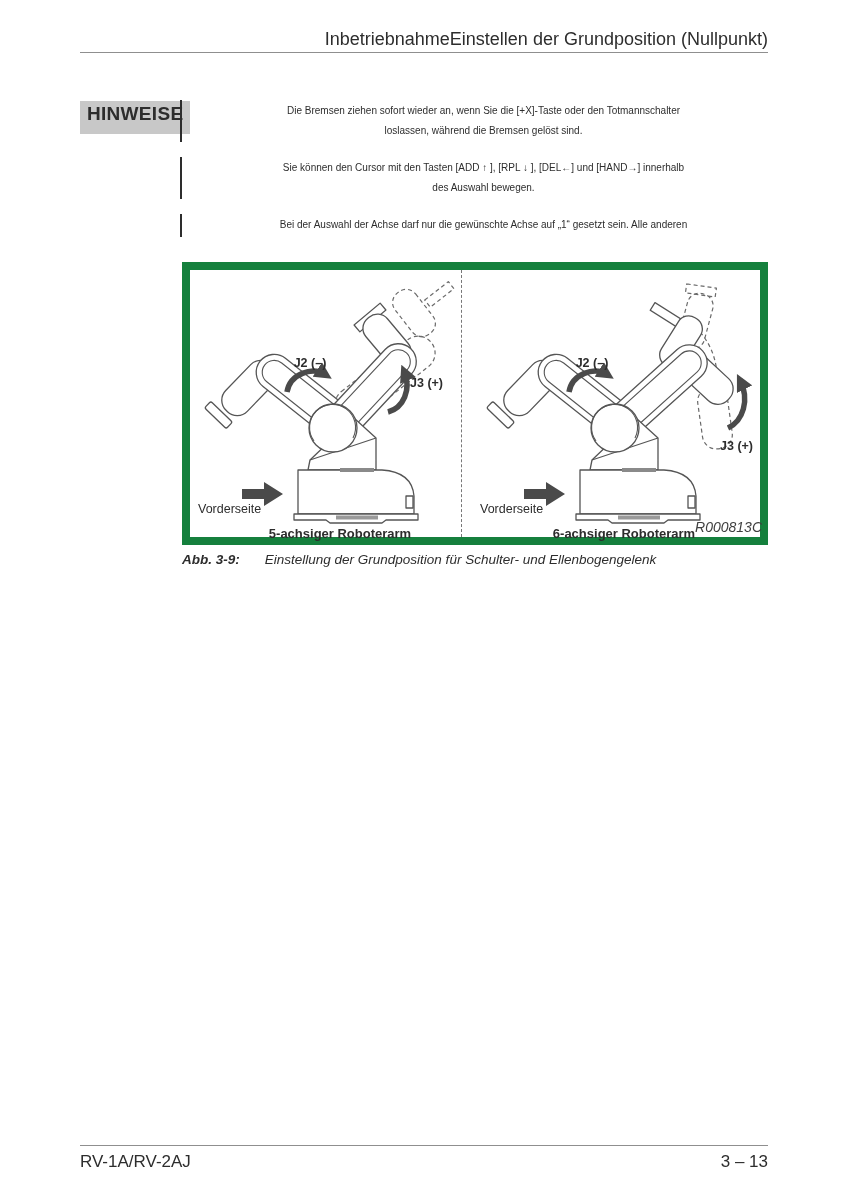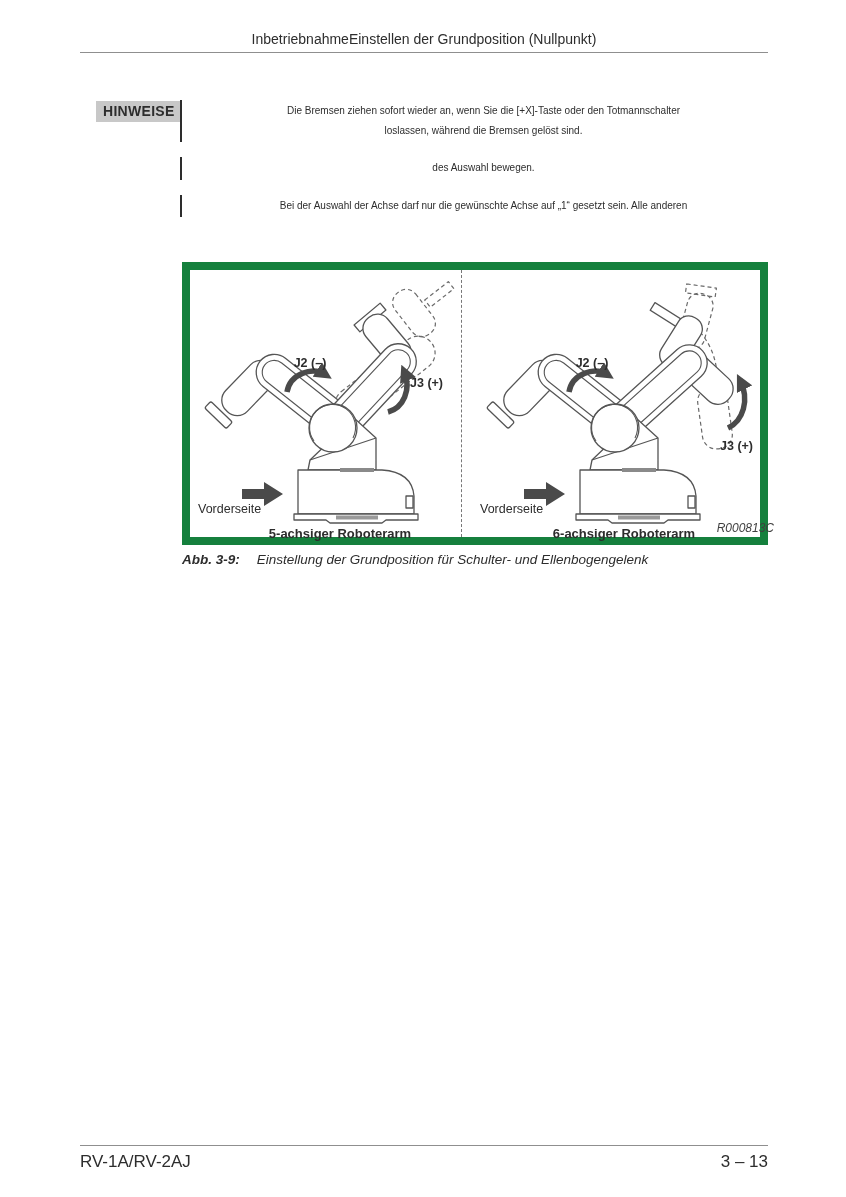--- a/index.html
+++ b/index.html
@@ -8,66 +8,66 @@
     width:846px;height:1197px;
     margin:0 auto;
     background:#ffffff;
     font-family:"Liberation Sans",sans-serif;
     color:#2d2d2d;
     overflow:hidden;
   }
   
   .hdr{
     position:absolute;left:80px;right:78px;top:31px;
-    display:flex;justify-content:center;
-    font-size:14px;line-height:16px;
+    display:flex;justify-content:flex-end;
+    font-size:18px;line-height:16px;
   }
   .hdr-rule{position:absolute;left:80px;right:78px;top:52px;border-top:1px solid #8f8f8f;}
   
   .hinweise{
-    position:absolute;left:96px;top:101px;
+    position:absolute;left:80px;top:101px;
     background:#c8c8c8;color:#2d2d2d;
-    font-weight:bold;font-size:14px;
-    padding:2px 7px 3px 7px;letter-spacing:.3px;
+    font-weight:bold;font-size:19px;
+    padding:2px 7px 9px 7px;letter-spacing:.3px;
   }
   .notes{position:absolute;left:180px;top:100px;width:592px;}
   .note{
     border-left:2px solid #2d2d2d;
     padding:1px 0 2px 13px;
     margin-bottom:15px;
     font-size:10px;line-height:19.5px;text-align:center;
   }
   .note p{margin:0;}
   
   .figure{
     position:absolute;left:182px;top:262px;
     width:586px;height:283px;
     border:8px solid #15803d;box-sizing:border-box;
     display:flex;background:#fff;
   }
   .panel-left{width:272px;border-right:1px dashed #777;box-sizing:border-box;position:relative;}
   .panel-right{flex:1;position:relative;}
   .ref{
-    position:absolute;right:0;bottom:2px;
-    font-style:italic;font-size:12px;color:#3f3f3f;
+    position:absolute;right:12px;bottom:2px;
+    font-style:italic;font-size:14px;color:#3f3f3f;
   }
   svg{display:block;}
   svg text{font-family:"Liberation Sans",sans-serif;font-size:12.5px;font-weight:bold;fill:#2d2d2d;}
   svg text.reg{font-weight:normal;}
   svg text.cap{font-size:13px;}
   .ln{fill:#ffffff;stroke:#555555;stroke-width:1.3;stroke-linejoin:round;}
   .lnf{fill:none;stroke:#555555;stroke-width:1.1;stroke-linejoin:round;}
   .dash{fill:none;stroke:#6a6a6a;stroke-width:1.2;stroke-dasharray:4 3;stroke-linejoin:round;}
   .arrow{fill:none;stroke:#4a4a4a;stroke-width:5.5;stroke-linecap:butt;}
   
   .figcap{
     position:absolute;left:182px;top:552px;
     font-size:13.5px;font-style:italic;display:flex;
   }
-  .figcap .lbl{font-weight:bold;margin-right:17px;white-space:nowrap;}
+  .figcap .lbl{font-weight:bold;margin-right:25px;white-space:nowrap;}
   
   .ftr-rule{position:absolute;left:80px;right:78px;top:1145px;border-top:1px solid #8f8f8f;}
   .ftr{
     position:absolute;left:80px;right:78px;top:1152px;
     display:flex;justify-content:space-between;
     font-size:17px;
   }
 </style>
 </head>
 <body>
@@ -81,20 +81,21 @@
   <div class="hdr-rule"></div>
 
   <div class="hinweise">HINWEISE</div>
 
   <div class="notes">
     <div class="note">
       <p>Die Bremsen ziehen sofort wieder an, wenn Sie die [+X]-Taste oder den Totmannschalter</p>
       <p>loslassen, während die Bremsen gelöst sind.</p>
     </div>
     <div class="note">
+      <p>Sie können den Cursor mit den Tasten [ADD ↑ ], [RPL ↓ ], [DEL←] und [HAND→] innerhalb</p>
       <p>des Auswahl bewegen.</p>
     </div>
     <div class="note">
       <p>Bei der Auswahl der Achse darf nur die gewünschte Achse auf „1“ gesetzt sein. Alle anderen</p>
     </div>
   </div>
 
   <div class="figure">
 
     <div class="panel-left">

